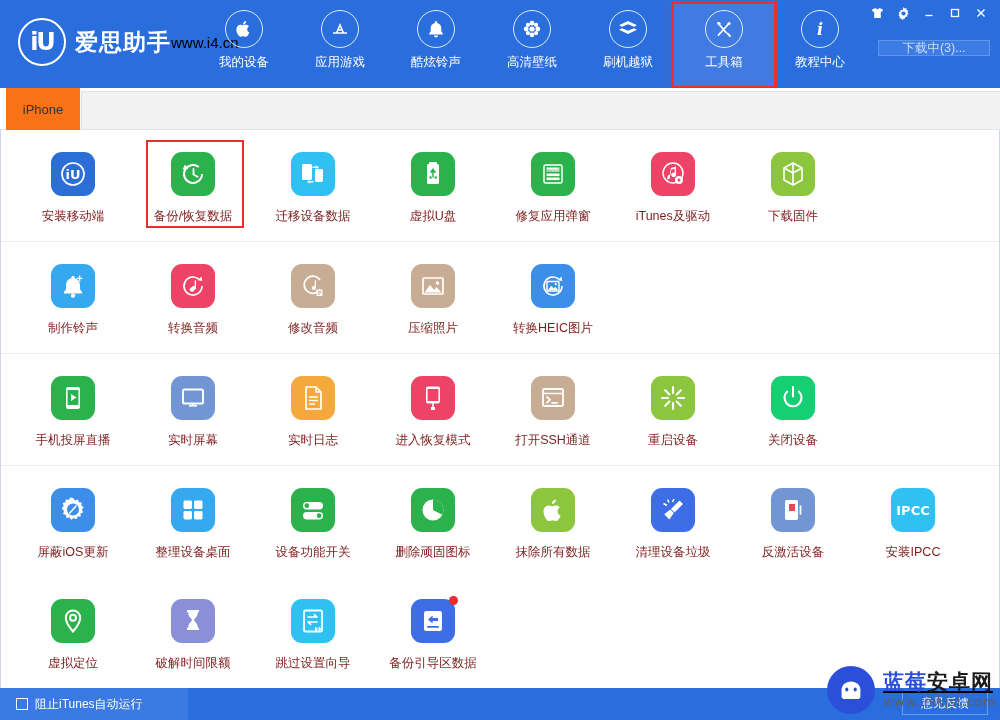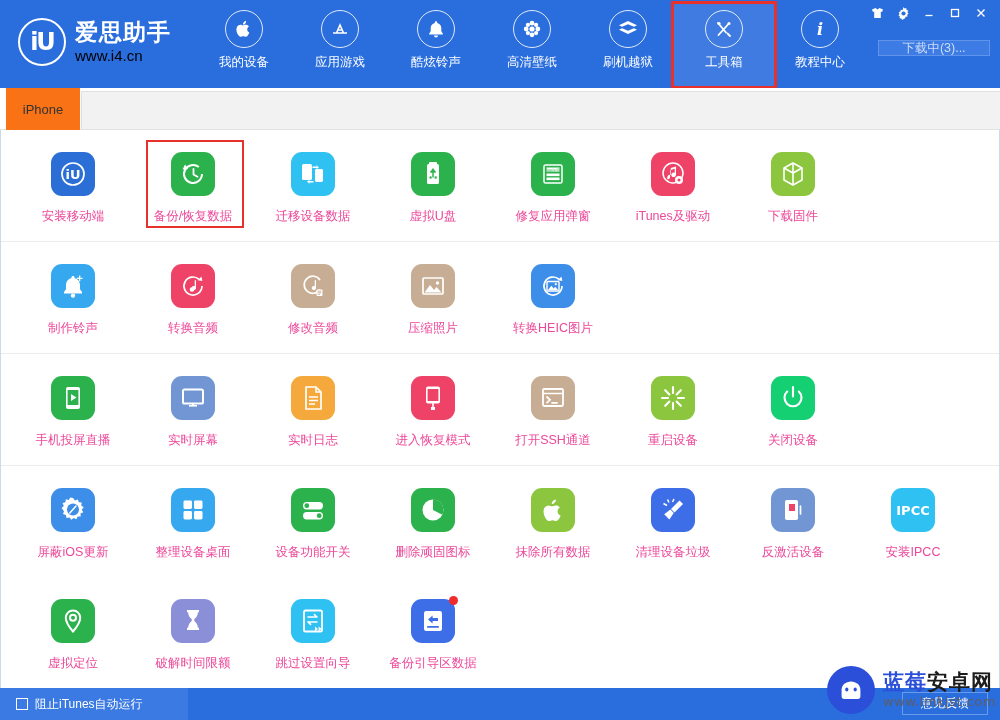--- a/index.html
+++ b/index.html
@@ -27,21 +27,21 @@
     display: flex; align-items: center; gap: 9px;
   }
   .logo-circle {
     width: 48px; height: 48px; border-radius: 50%;
     border: 2px solid #ffffff;
     display: flex; align-items: center; justify-content: center;
     color: #ffffff; font-size: 24px; font-weight: bold;
     letter-spacing: -2px;
     font-family: "DejaVu Sans", sans-serif;
   }
-  .logo-text { display: flex; flex-direction: column; line-height: 1; }
+  .logo-text { display: flex; flex-direction: row; line-height: 1; }
   .logo-title {
     color: #ffffff; font-size: 23px; font-weight: bold; letter-spacing: 1px;
   }
   .logo-url {
     color: #000000; font-size: 15px; margin-top: 4px;
     font-family: Liberation Sans, sans-serif;
   }
 
   .navbar {
     position: absolute; left: 196px; top: 10px;
@@ -135,21 +135,21 @@
     display: flex; flex-direction: column; align-items: center;
     cursor: pointer; position: relative;
   }
   .tool-icon {
     width: 44px; height: 44px; border-radius: 11px;
     display: flex; align-items: center; justify-content: center;
     position: relative;
   }
   .tool-icon svg { display: block; }
   .tool-label {
-    margin-top: 12px; font-size: 12.5px; color: #ec4899;
+    margin-top: 12px; font-size: 12.5px; color: #7f1d1d;
     white-space: nowrap;
   }
   .tool.highlight::after {
     content: ""; position: absolute;
     left: 13px; top: 10px; width: 94px; height: 84px;
     border: 2px solid #e8312a;
     pointer-events: none;
   }
   .badge-dot {
     position: absolute; right: -3px; top: -3px;
@@ -189,21 +189,21 @@
     position: absolute; right: 4px; bottom: 6px;
     display: flex; align-items: center; gap: 8px;
     pointer-events: none;
   }
   .wm-logo {
     width: 48px; height: 48px; border-radius: 50%;
     background: #2b4fd8;
     display: flex; align-items: center; justify-content: center;
   }
   .wm-text { display: flex; flex-direction: column; line-height: 1.05; }
-  .wm-title { font-size: 21px; font-weight: bold; letter-spacing: 1px; }
+  .wm-title { font-size: 21px; font-weight: bold; letter-spacing: 1px; text-decoration: underline; }
   .wm-title .b { color: #2b4fd8; }
   .wm-title .d { color: #1c1c1c; }
   .wm-url {
     font-size: 13px; color: #5d5d66; margin-top: 2px;
     font-family: "DejaVu Sans", sans-serif; letter-spacing: 0.5px;
   }
 </style>
 </head>
 <body>
 

